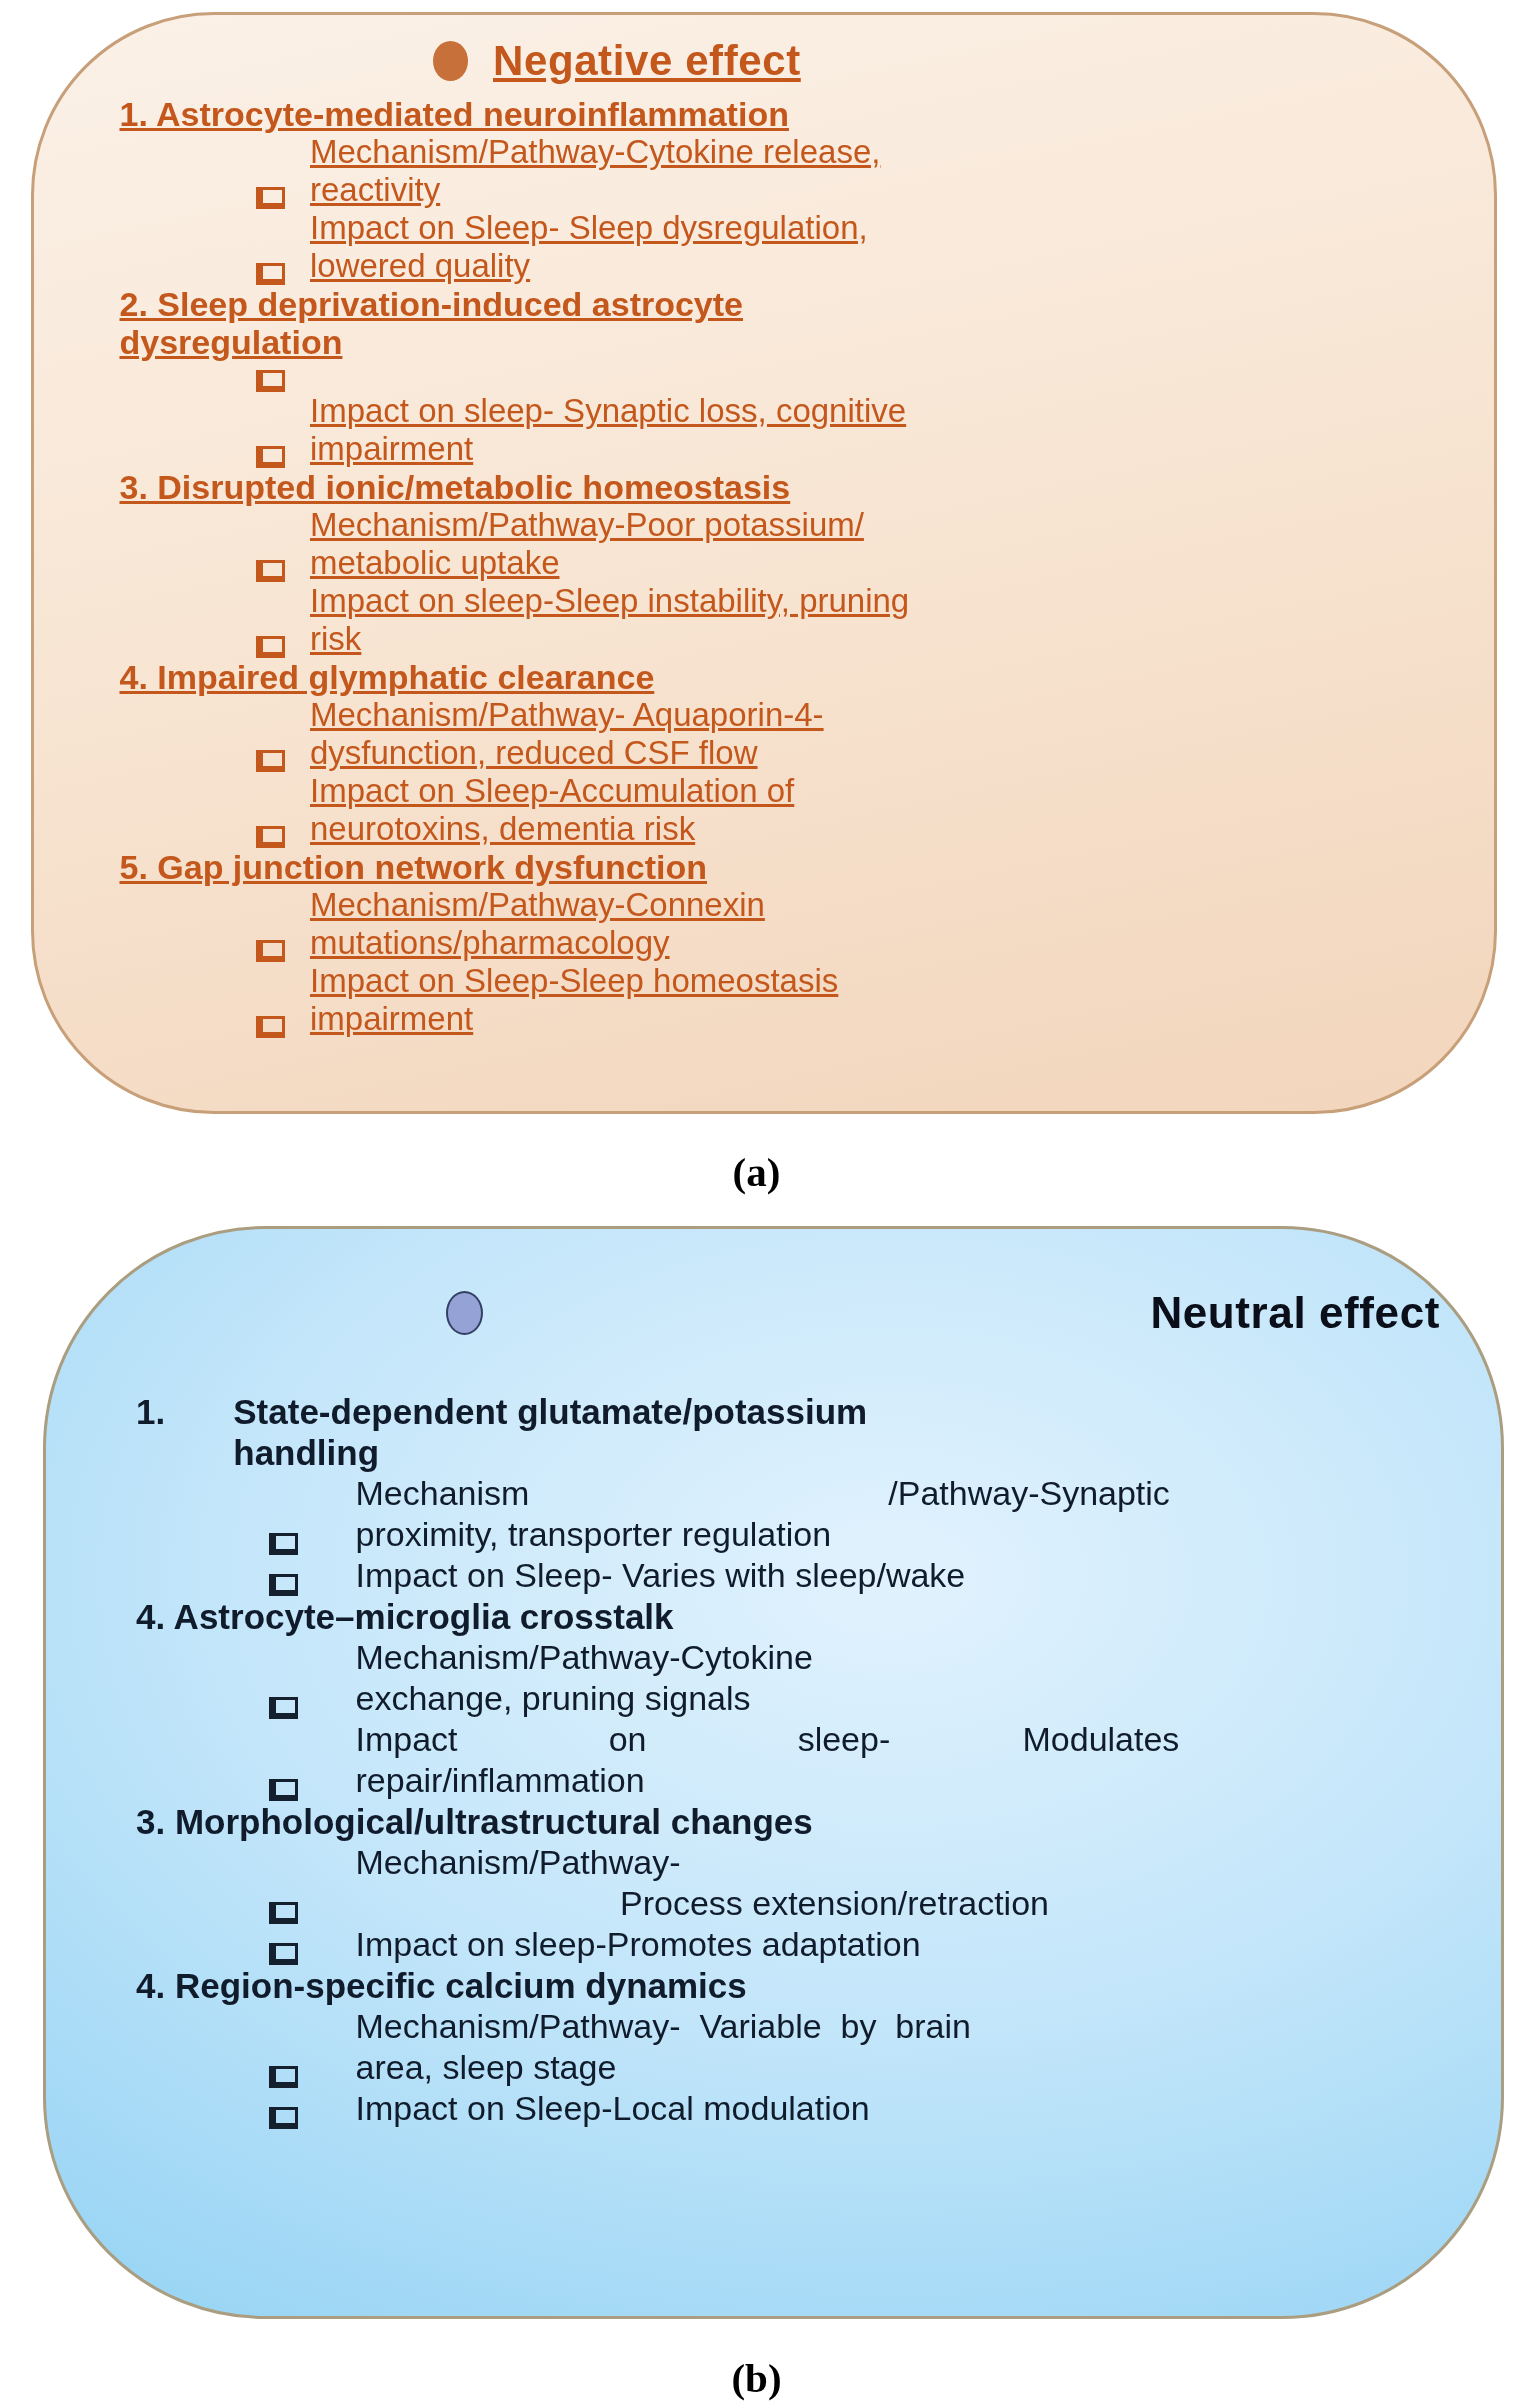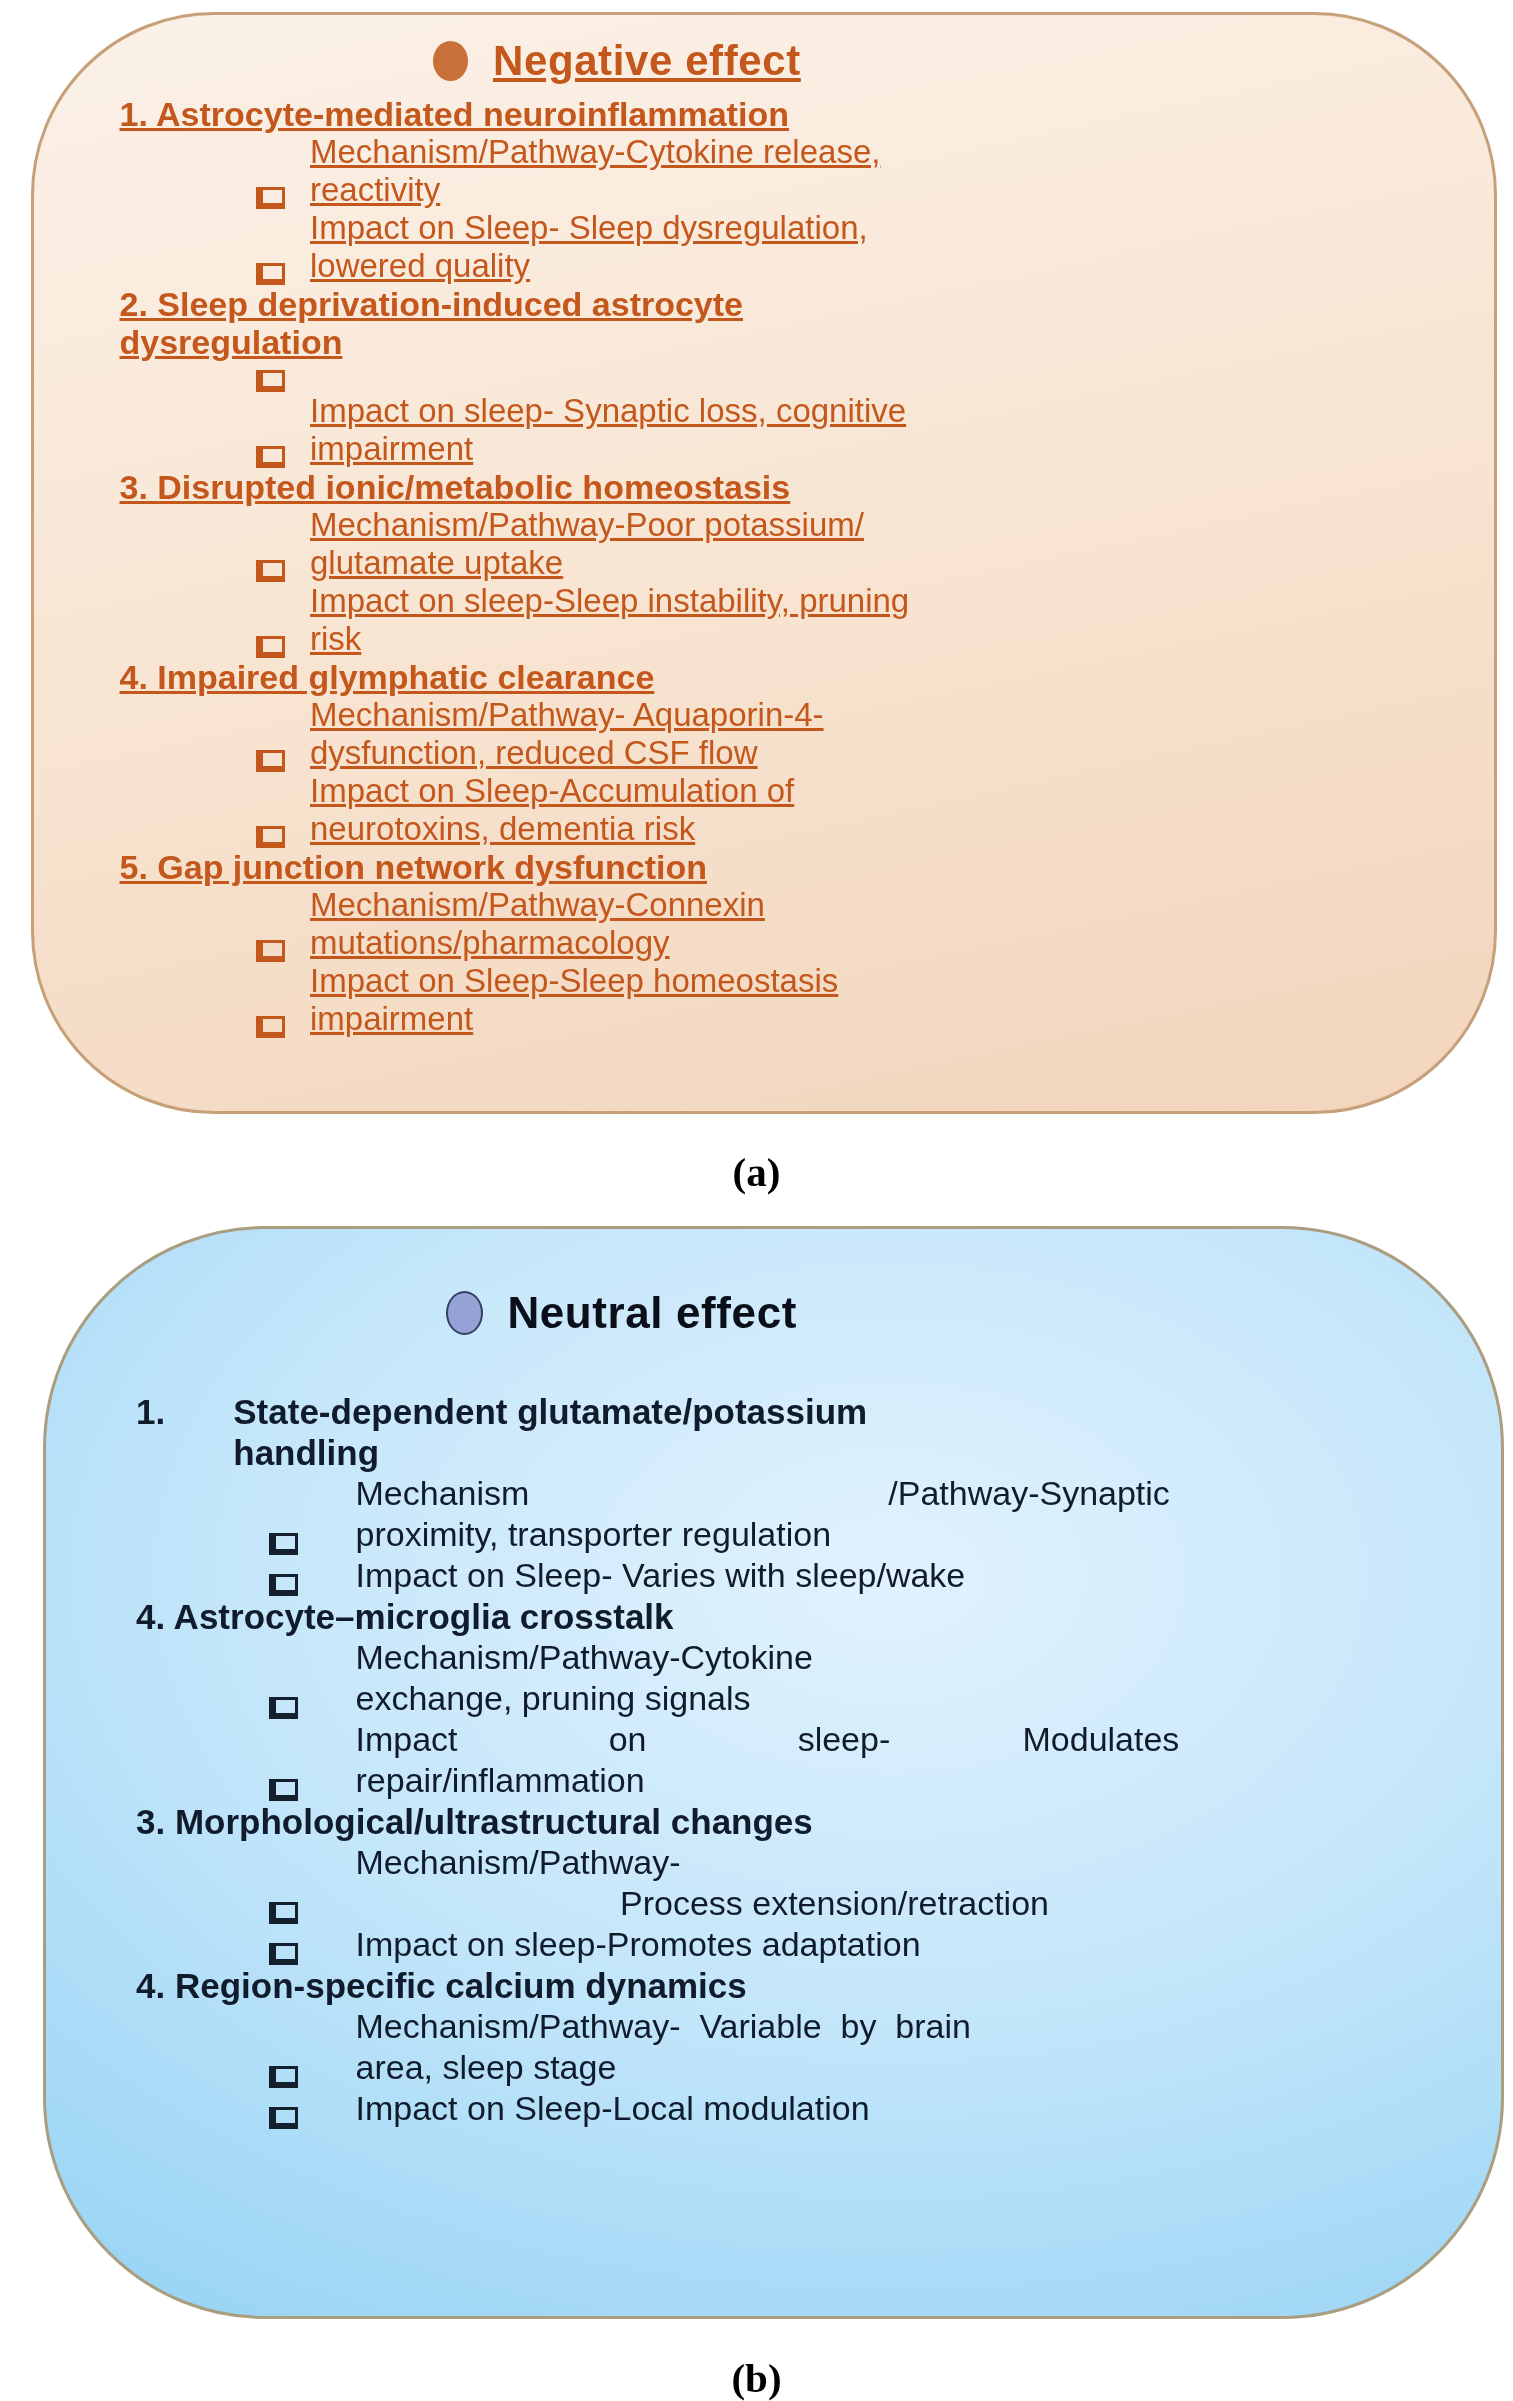--- a/index.html
+++ b/index.html
@@ -22,21 +22,21 @@
   .panel-b{
     left:43px;top:1226px;width:1461px;height:1093px;
     border:3.9px solid var(--border,#aa9d80);
     border-radius:222px;
     background:radial-gradient(130% 115% at 58% 32%, var(--bg1) 0%, var(--bg2) 35%, var(--bg3) 68%, var(--bg4) 100%);
     padding:55px 61px 16.6px 90px;
     color:var(--txt,#101c2c);
   }
   .title-row{display:flex;align-items:center;}
   .panel-a .title-row{margin-left:313px;margin-bottom:7.8px;height:53px;}
-  .panel-b .title-row{margin-left:310px;margin-bottom:49px;height:58px;}
+  .panel-b .title-row{margin-left:310px;margin-bottom:49px;height:58px;justify-content:space-between;}
   .dot{display:inline-block;border-radius:50%;flex:0 0 auto;}
   .panel-a .dot{width:35px;height:40px;background:var(--dot,#c8703a);margin-right:25.5px;}
   .panel-b .dot{width:33px;height:40px;background:var(--dot,#94a2d6);border:2.8px solid var(--dotborder,#333f63);margin-right:24.4px;}
   .title{font-weight:bold;letter-spacing:0.6px;}
   .panel-a .title{font-size:42px;color:var(--txt);}
   .panel-b .title{font-size:44px;color:var(--titlecolor,#0a0f1a);}
   .items{width:100%;}
   .heading{
     font-weight:bold;white-space:pre-wrap;
   }
@@ -90,21 +90,21 @@
       </div>
       <div class="bullet">
         <span class="chk"></span>
         <div class="btxt">Impact on sleep- Synaptic loss, cognitive
 impairment</div>
       </div>
       <div class="heading">3. Disrupted ionic/metabolic homeostasis</div>
       <div class="bullet">
         <span class="chk"></span>
         <div class="btxt">Mechanism/Pathway-Poor potassium/
-glutamate uptake</div>
+metabolic uptake</div>
       </div>
       <div class="bullet">
         <span class="chk"></span>
         <div class="btxt">Impact on sleep-Sleep instability, pruning
 risk</div>
       </div>
       <div class="heading">4. Impaired glymphatic clearance</div>
       <div class="bullet">
         <span class="chk"></span>
         <div class="btxt">Mechanism/Pathway- Aquaporin-4-

